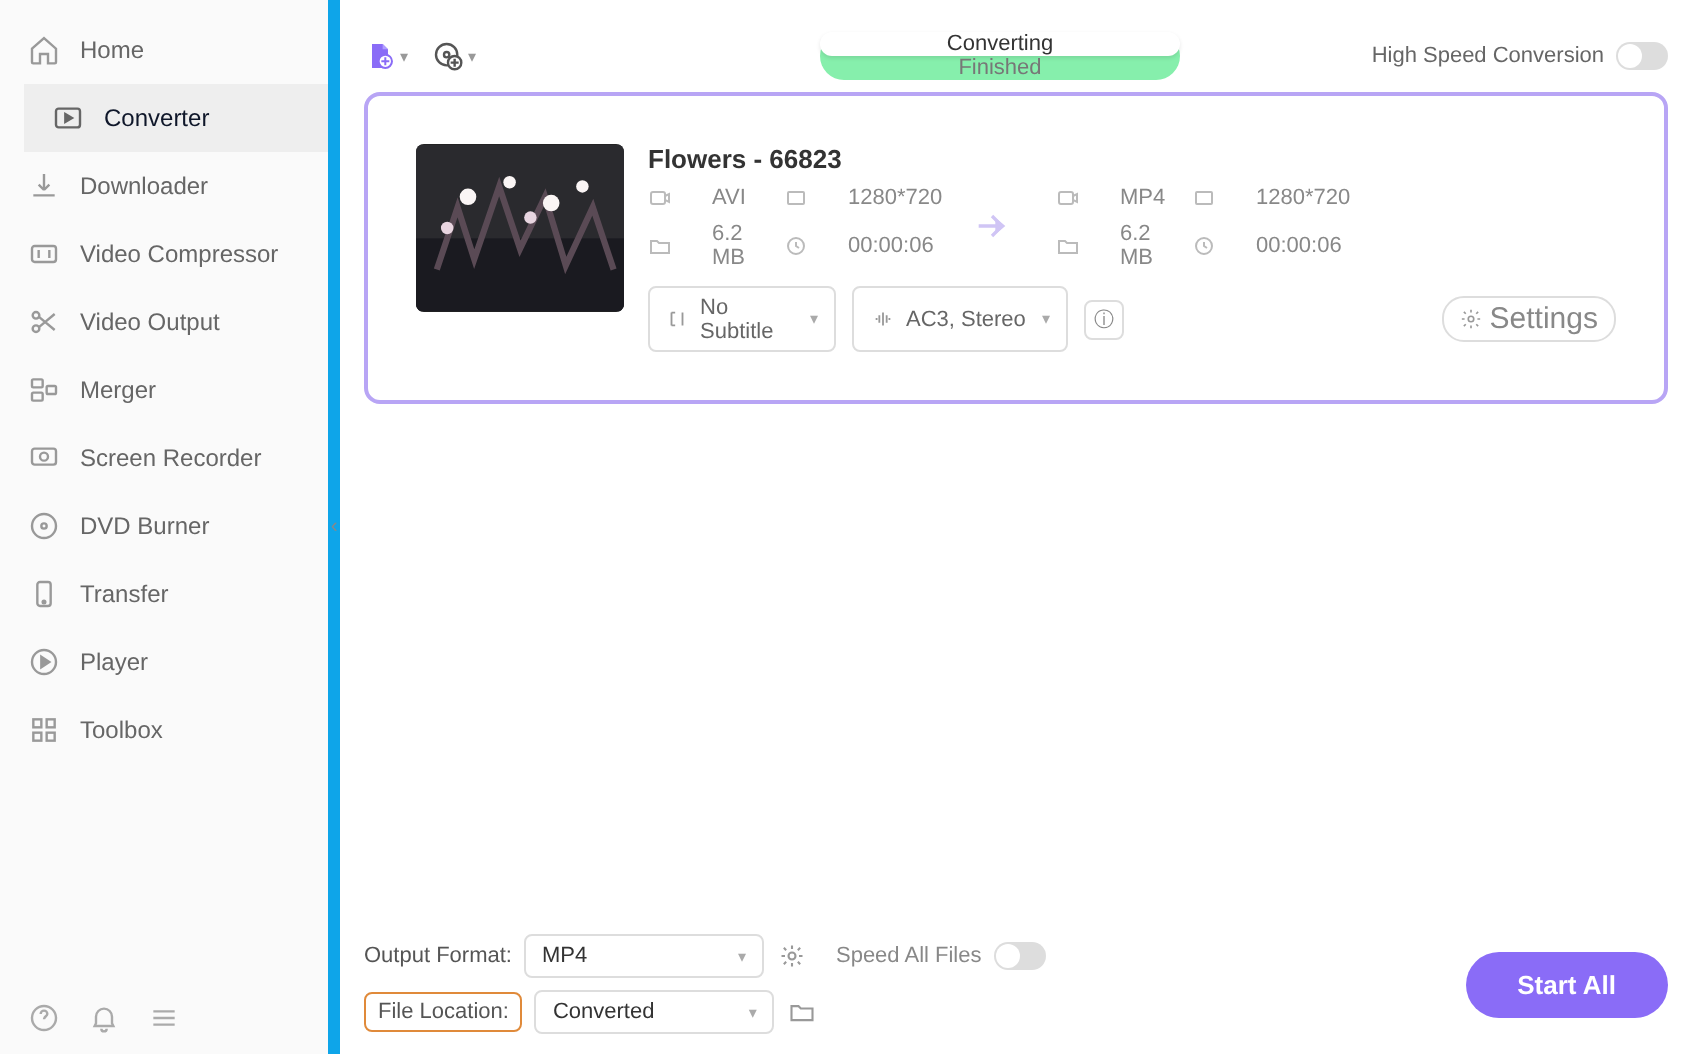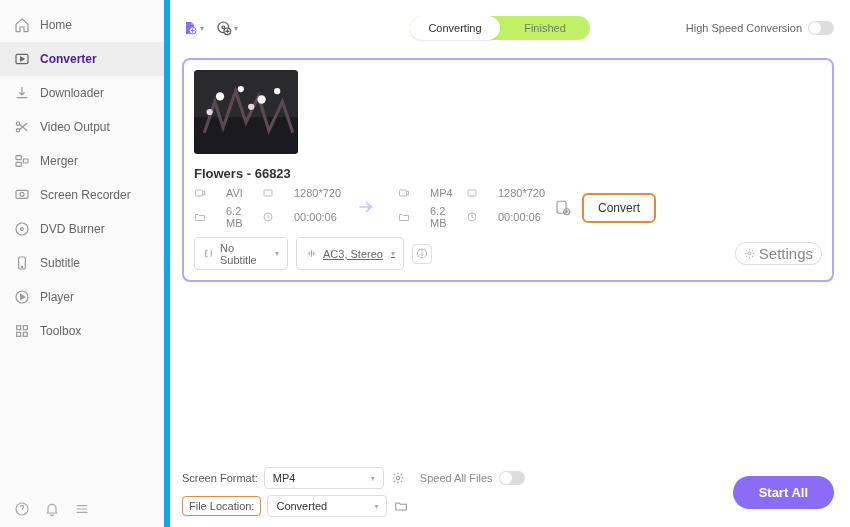--- a/index.html
+++ b/index.html
@@ -9,54 +9,54 @@
 .traffic { display: flex; gap: 6px; }
 .dot { width: 10px; height: 10px; border-radius: 50%; }
 .red { background: #ff5f56; } .yellow { background: #ffbd2e; } .green { background: #d5d5d5; }
 .title { position: absolute; left: 50%; transform: translateX(-50%); font-size: 12px; color: #555; }
 .headicons { margin-left: auto; display: flex; gap: 10px; align-items: center; }
 .avatar-icon { width: 18px; height: 18px; border-radius: 50%; background: #2e8df7; display: flex; align-items: center; justify-content: center; }
 .support-icon { width: 18px; height: 18px; color: #888; }
 .body { flex: 1; display: flex; position: relative; }
 .sidebar { width: 170px; background: #fafafa; border-right: 6px solid #0ea5e9; display: flex; flex-direction: column; padding-top: 8px; position: relative; }
 .sidebar-item { display: flex; align-items: center; gap: 10px; padding: 9px 14px; color: #666; cursor: pointer; font-size: 12px; }
-.sidebar-item.active { background: #eee; color: #4c1d95; font-weight: 700; }
+.sidebar-item.active { background: #eee; color: #0f172a; font-weight: 400; margin-left: 12px; }
 .side-icon { width: 16px; height: 16px; display: flex; align-items: center; justify-content: center; flex-shrink: 0; }
 .side-icon svg { width: 16px; height: 16px; }
 .collapse-handle { position: absolute; right: -7px; top: 255px; width: 8px; height: 16px; display: flex; align-items: center; justify-content: center; color: #888; font-size: 10px; }
 .sidebar-footer { margin-top: auto; display: flex; gap: 14px; padding: 10px 14px; color: #999; }
 .main { flex: 1; display: flex; flex-direction: column; padding: 10px 16px 10px 12px; background: #fff; }
 .toolbar { display: flex; align-items: center; gap: 12px; height: 36px; }
 .tool-btn { width: 22px; height: 22px; display: flex; align-items: center; justify-content: center; position: relative; }
 .tool-btn .chev { font-size: 8px; color: #999; margin-left: 2px; }
-.tabs-seg { margin-left: 160px; display: flex; background: #bef264; border-radius: 14px; height: 24px; width: 180px; }
+.tabs-seg { margin-left: 160px; display: flex; background: #86efac; border-radius: 14px; height: 24px; width: 180px; flex-direction: column; }
 .tab { flex: 1; display: flex; align-items: center; justify-content: center; font-size: 11px; color: #777; border-radius: 14px; cursor: pointer; }
 .tab.active { background: #fff; color: #333; box-shadow: 0 1px 2px rgba(0,0,0,.1); }
 .hsc { margin-left: auto; display: flex; align-items: center; gap: 6px; font-size: 11px; color: #666; }
 .toggle { width: 26px; height: 14px; background: #ddd; border-radius: 7px; position: relative; }
 .toggle::after { content: ''; width: 12px; height: 12px; background: #fff; border-radius: 50%; position: absolute; top: 1px; left: 1px; }
-.file-card { margin-top: 12px; border: 2px solid #b8a5f5; border-radius: 8px; padding: 10px; display: flex; gap: 12px; flex-direction: column; }
+.file-card { border: 2px solid #b8a5f5; border-radius: 8px; padding: 24px; display: flex; gap: 12px; }
 .thumb { width: 104px; height: 84px; background: #222; border-radius: 4px; overflow: hidden; flex-shrink: 0; }
 .thumb svg { width: 100%; height: 100%; }
 .card-body { flex: 1; display: flex; flex-direction: column; }
 .file-title { font-weight: bold; font-size: 13px; margin-bottom: 6px; }
 .meta-row { display: flex; align-items: center; gap: 6px; }
 .meta-col { display: flex; flex-direction: column; gap: 6px; }
 .meta-grid { display: flex; align-items: center; gap: 16px; }
 .meta-item { display: flex; align-items: center; gap: 20px; color: #888; font-size: 11px; width: 62px; }
 .meta-item.wide { width: 72px; }
 .meta-icon { width: 12px; height: 12px; display: flex; align-items: center; justify-content: center; }
 .arrow-mid { color: #ccc; padding: 0 6px; }
 .settings-link { display: flex; align-items: center; gap: 3px; font-size: 15px; color: #888; border: 1px solid #ddd; border-radius: 11px; padding: 2px 8px; }
 .convert-btn { border: 2px solid #e08a3a; border-radius: 6px; padding: 6px 14px; font-size: 12px; color: #333; background: #fff; cursor: pointer; height: 30px; }
 .right-group { display: flex; align-items: center; gap: 10px; }
 .drop-row { display: flex; gap: 8px; margin-top: 8px; align-items: center; }
 .dd { border: 1px solid #ddd; border-radius: 4px; height: 33px; display: flex; align-items: center; padding: 0 8px; font-size: 11px; color: #666; gap: 6px; cursor: pointer; background:#fff; }
 .dd .chev { font-size: 8px; color: #aaa; margin-left: auto; }
-.dd.w1 { width: 94px; } .dd.w2 { width: 108px; text-decoration: underline; }
+.dd.w1 { width: 94px; } .dd.w2 { width: 108px; }
 .info-circ { width: 20px; height: 20px; border: 1px solid #ddd; border-radius: 4px; display: flex; align-items: center; justify-content: center; color: #888; font-size: 10px; }
 .bottom-bar { margin-top: auto; display: flex; align-items: center; gap: 10px; padding-top: 8px; }
 .form-row { display: flex; align-items: center; gap: 6px; }
 .form-label { font-size: 11px; color: #555; }
 .form-label.boxed { border: 1.5px solid #e08a3a; border-radius: 4px; padding: 3px 6px; }
 .form-dd { border: 1px solid #ddd; border-radius: 4px; width: 120px; height: 22px; display: flex; align-items: center; padding: 0 8px; font-size: 11px; gap: 6px; }
 .form-dd .chev { margin-left: auto; font-size: 8px; color: #aaa; }
 .small-icon { width: 16px; height: 16px; color: #999; display: flex; align-items: center; justify-content: center; }
 .merge { display: flex; align-items: center; gap: 6px; font-size: 11px; color: #888; margin-left: 8px; }
 .start-all { margin-left: auto; background: #8a6cf7; color: #fff; border: none; border-radius: 18px; padding: 9px 26px; font-size: 13px; font-weight: 600; cursor: pointer; }
@@ -92,20 +92,29 @@
         <span class="side-icon">
             <svg viewBox="0 0 24 24" fill="none" stroke="#999" stroke-width="1.8">
               <path d="M12 3v12m0 0l-4-4m4 4l4-4M4 19h16"></path>
             </svg>
           </span>
         <span>Downloader</span>
       </div>
       <div class="sidebar-item">
         <span class="side-icon">
             <svg viewBox="0 0 24 24" fill="none" stroke="#999" stroke-width="1.8">
+              <rect x="3" y="6" width="18" height="12" rx="2"></rect>
+              <path d="M8 9v6M16 9v6"></path>
+            </svg>
+          </span>
+        <span>Video Compressor</span>
+      </div>
+      <div class="sidebar-item">
+        <span class="side-icon">
+            <svg viewBox="0 0 24 24" fill="none" stroke="#999" stroke-width="1.8">
               <circle cx="6" cy="7" r="2.5"></circle>
               <circle cx="6" cy="17" r="2.5"></circle>
               <path d="M8 8l12 10M8 16L20 6"></path>
             </svg>
           </span>
         <span>Video Output</span>
       </div>
       <div class="sidebar-item">
         <span class="side-icon">
             <svg viewBox="0 0 24 24" fill="none" stroke="#999" stroke-width="1.8">
@@ -134,21 +143,21 @@
           </span>
         <span>DVD Burner</span>
       </div>
       <div class="sidebar-item">
         <span class="side-icon">
             <svg viewBox="0 0 24 24" fill="none" stroke="#999" stroke-width="1.8">
               <rect x="7" y="3" width="10" height="18" rx="2"></rect>
               <circle cx="12" cy="18" r="1" fill="#999"></circle>
             </svg>
           </span>
-        <span>Subtitle</span>
+        <span>Transfer</span>
       </div>
       <div class="sidebar-item">
         <span class="side-icon">
             <svg viewBox="0 0 24 24" fill="none" stroke="#999" stroke-width="1.8">
               <circle cx="12" cy="12" r="9"></circle>
               <path d="M10 8l6 4-6 4z" fill="#999"></path>
             </svg>
           </span>
         <span>Player</span>
       </div>
@@ -321,28 +330,20 @@
                       <svg viewBox="0 0 24 24" width="12" height="12" fill="none" stroke="#bbb" stroke-width="2">
                         <circle cx="12" cy="12" r="8"></circle>
                         <path d="M12 8v4l3 2"></path>
                       </svg>
                     </span>
                     <span>00:00:06</span>
                   </div>
               </div>
             </div>
 
-            <div class="right-group">
-              <span class="preset-icon"><svg viewBox="0 0 24 24" width="18" height="18" fill="none" stroke="#999" stroke-width="1.6">
-                    <rect x="4" y="3" width="12" height="16" rx="2"></rect>
-                    <circle cx="17" cy="17" r="4"></circle>
-                    <path d="M17 15v4M15 17h4"></path>
-                  </svg></span>
-              <button class="convert-btn">Convert</button>
-            </div>
           </div>
 
           <div class="drop-row">
             <div class="dd w1">
               <span class="meta-icon">
                   <svg viewBox="0 0 24 24" width="11" height="11" fill="none" stroke="#999" stroke-width="2">
                     <path d="M6 5v14M18 5v14M6 5h4M6 19h4"></path>
                   </svg>
                 </span>
               <span>No Subtitle</span>
@@ -368,21 +369,21 @@
                 </span>
               <span>Settings</span>
             </div>
           </div>
         </div>
       </div>
 
       <div class="bottom-bar">
         <div style="display:flex;flex-direction:column;gap:6px">
           <div class="form-row">
-            <span class="form-label">Screen Format:</span>
+            <span class="form-label">Output Format:</span>
             <div class="form-dd">
                 <span>MP4</span>
                 <span class="chev">▾</span>
               </div>
             <span class="small-icon">
                 <svg viewBox="0 0 24 24" width="14" height="14" fill="none" stroke="#999" stroke-width="1.8">
                   <circle cx="12" cy="12" r="3"></circle>
                   <path d="M12 3v3M12 18v3M3 12h3M18 12h3M5 5l2 2M17 17l2 2M5 19l2-2M17 7l2-2"></path>
                 </svg>
               </span>

